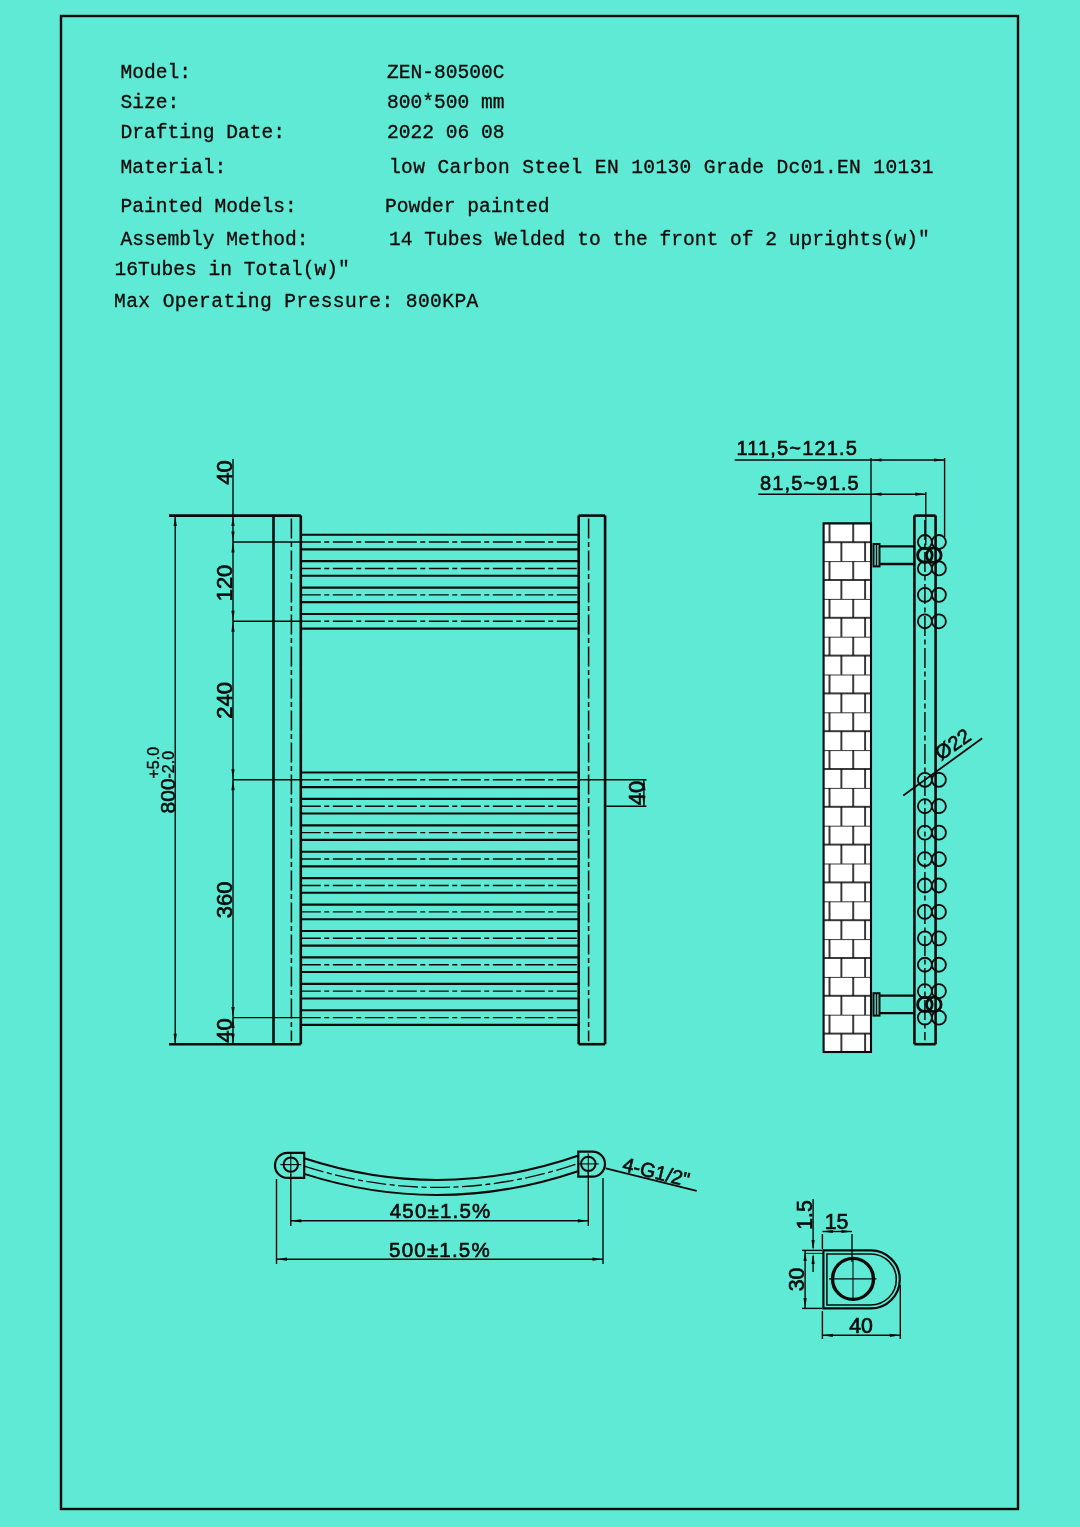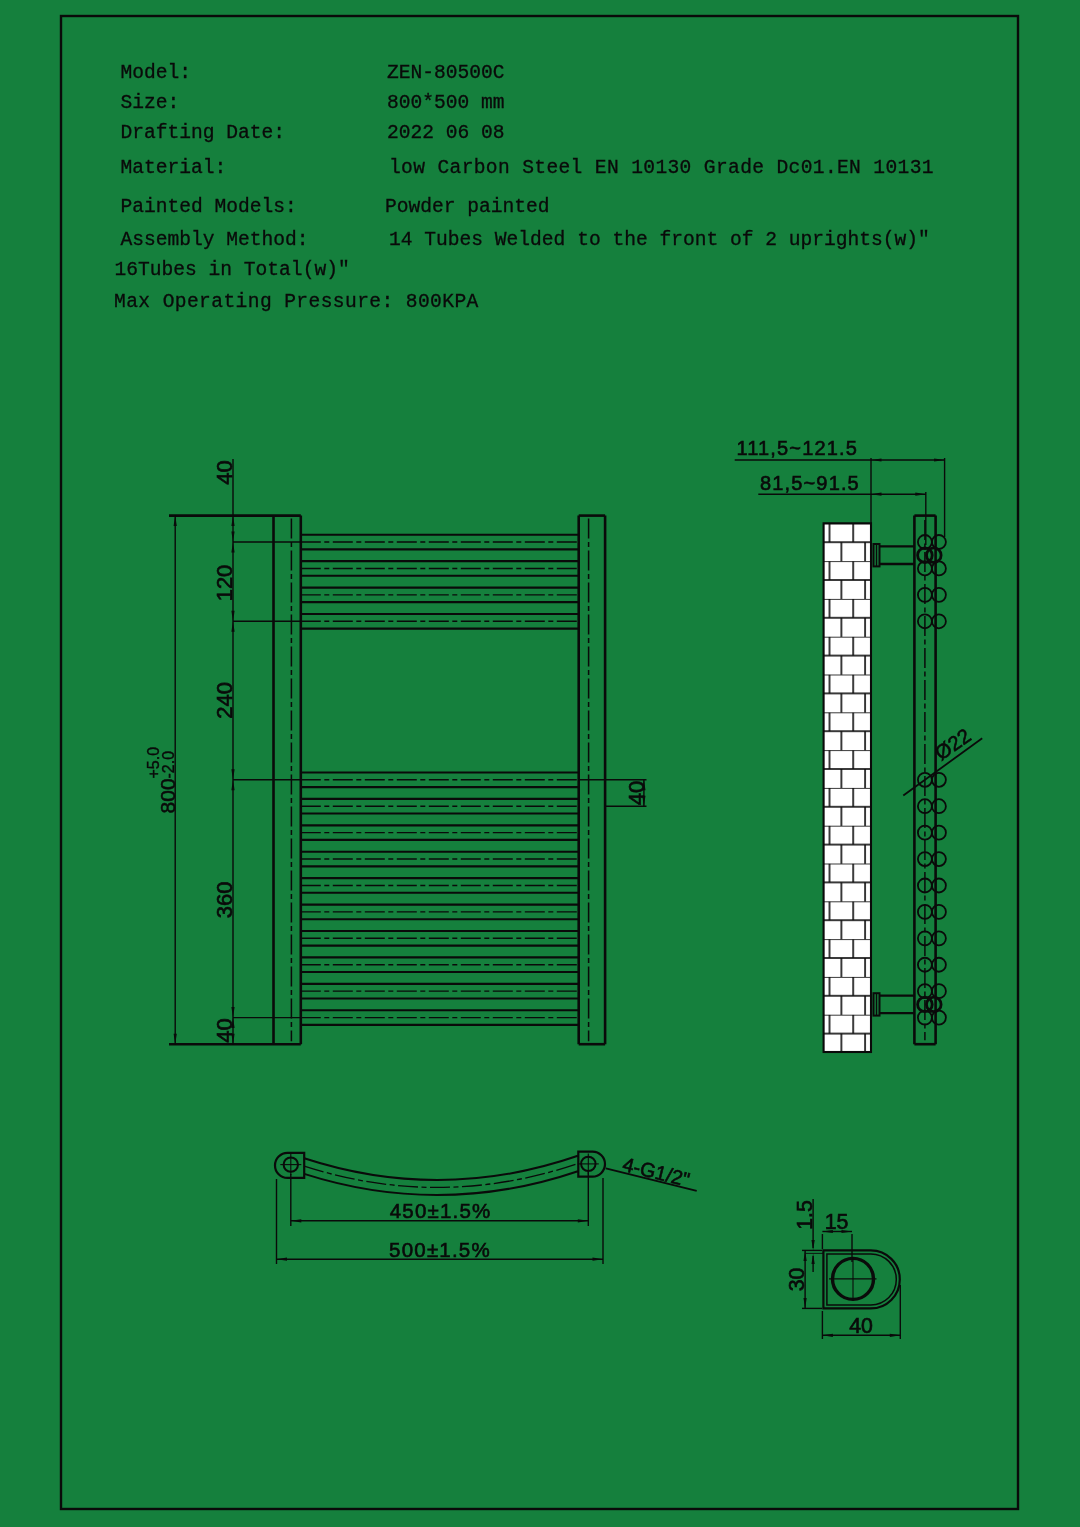--- a/index.html
+++ b/index.html
@@ -1,16 +1,16 @@
 <!DOCTYPE html>
 <html><head>
 <meta charset="utf-8">
 <style>
   html,body { margin:0; padding:0; background:#ffffff; }
-  #page { width:1080px; height:1527px; position:relative; background:#15803d; }
+  #page { width:1080px; height:1527px; position:relative; background:#5eead4; }
 </style>
 </head>
 <body>
 <div id="page">
 <svg width="1080" height="1527" viewBox="0 0 1080 1527">
 <defs>
 <pattern id="brick" x="823.6" y="523.3" width="23.7" height="37.8" patternUnits="userSpaceOnUse">
   <rect width="23.7" height="37.8" fill="#ffffff"></rect>
   <line x1="0" y1="0" x2="23.7" y2="0" stroke="#0a0a0a" stroke-width="1.6"></line>
   <line x1="0" y1="18.9" x2="23.7" y2="18.9" stroke="#0a0a0a" stroke-width="1.6"></line>

